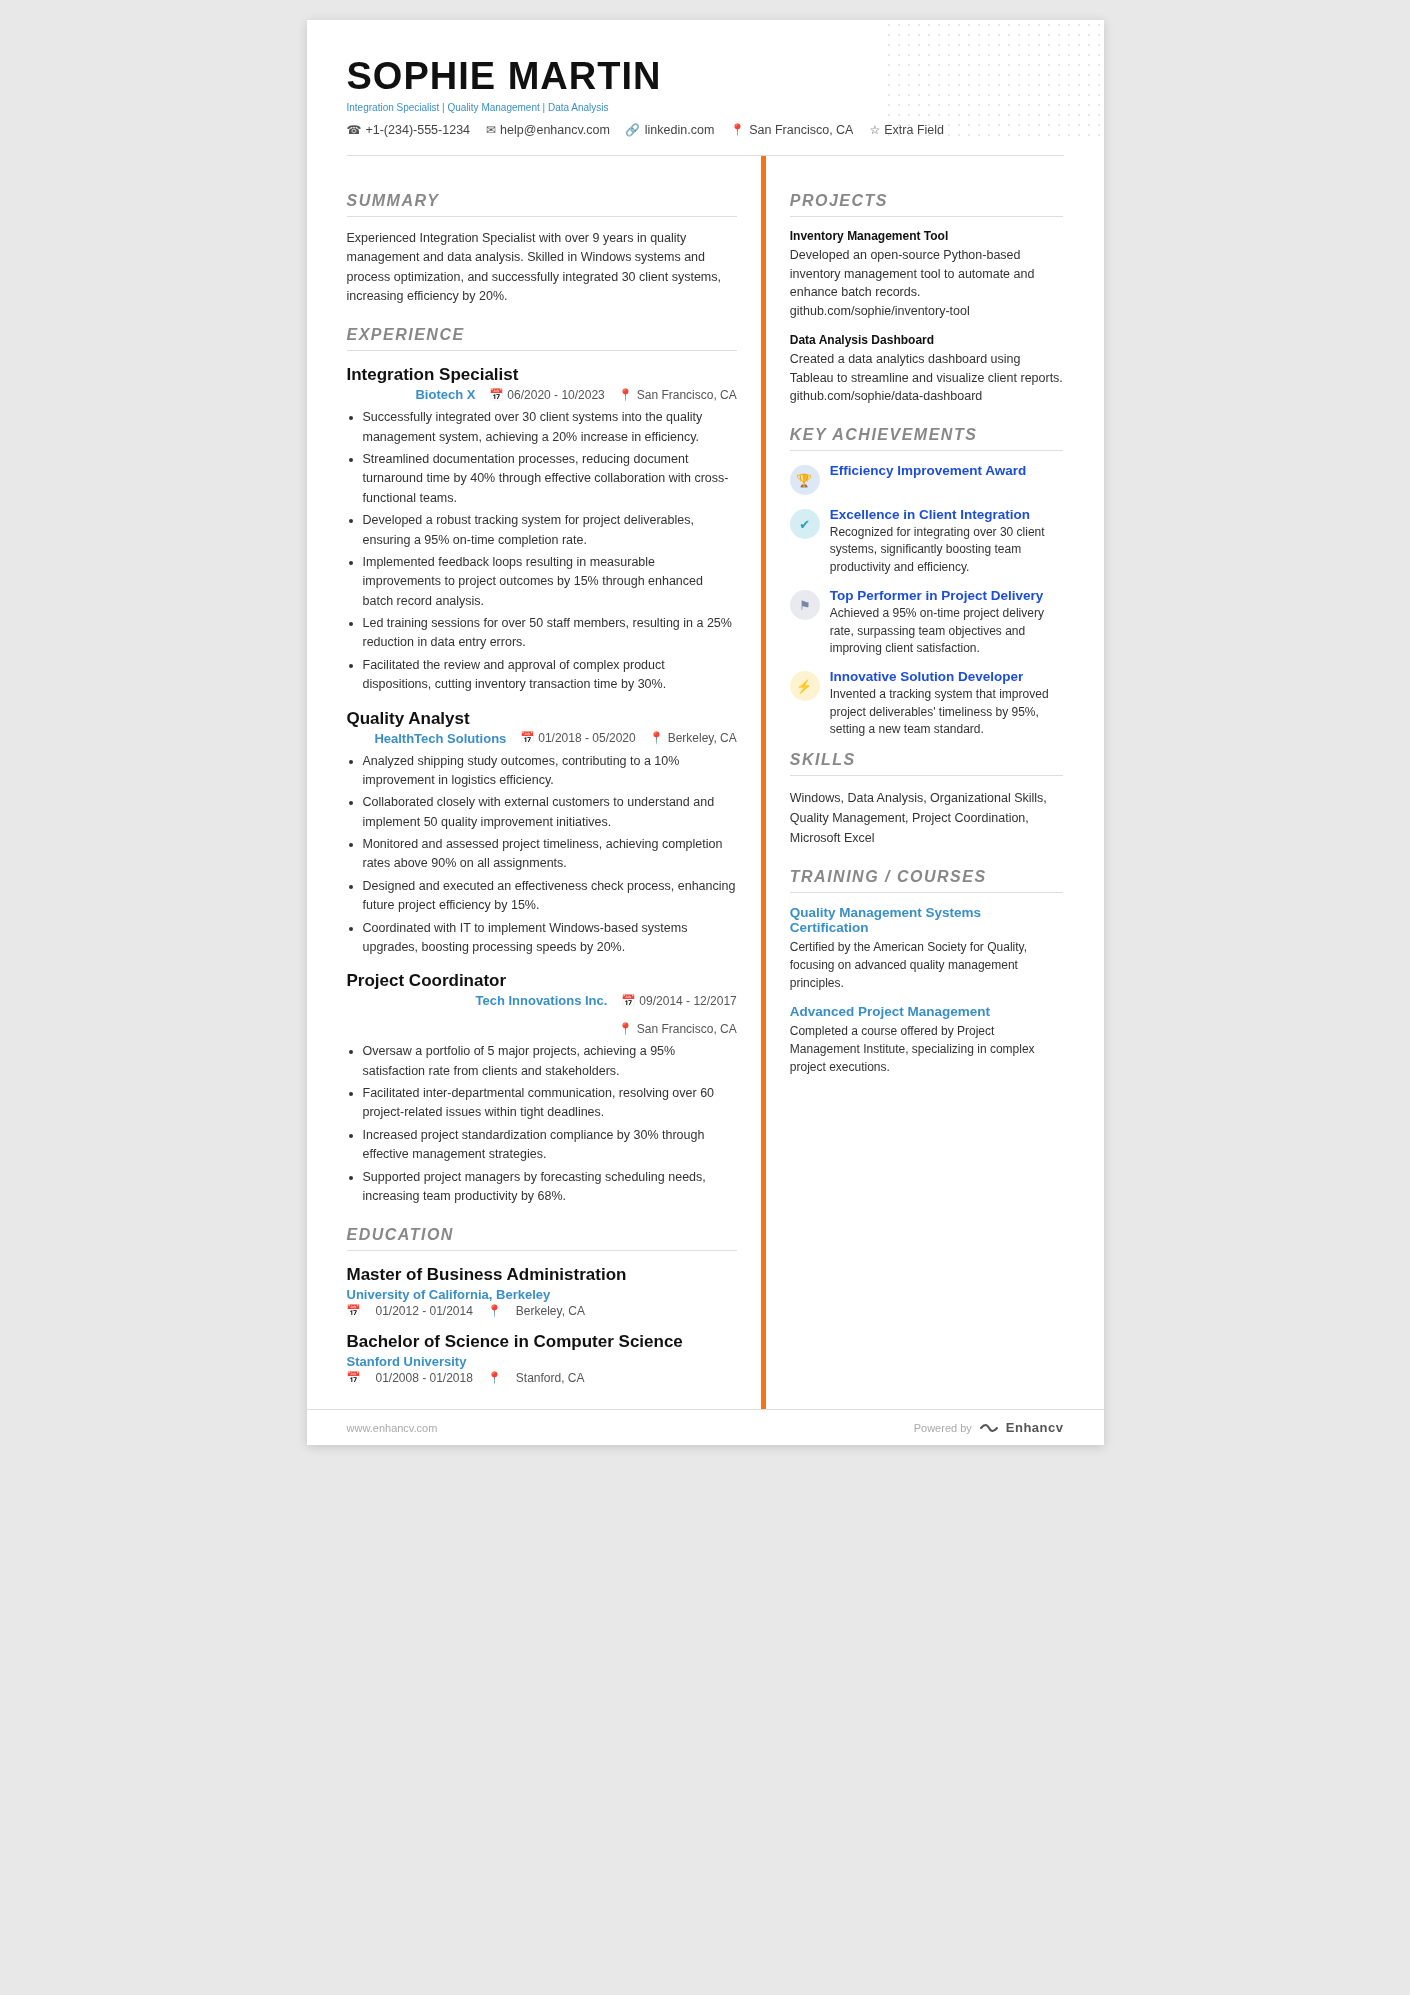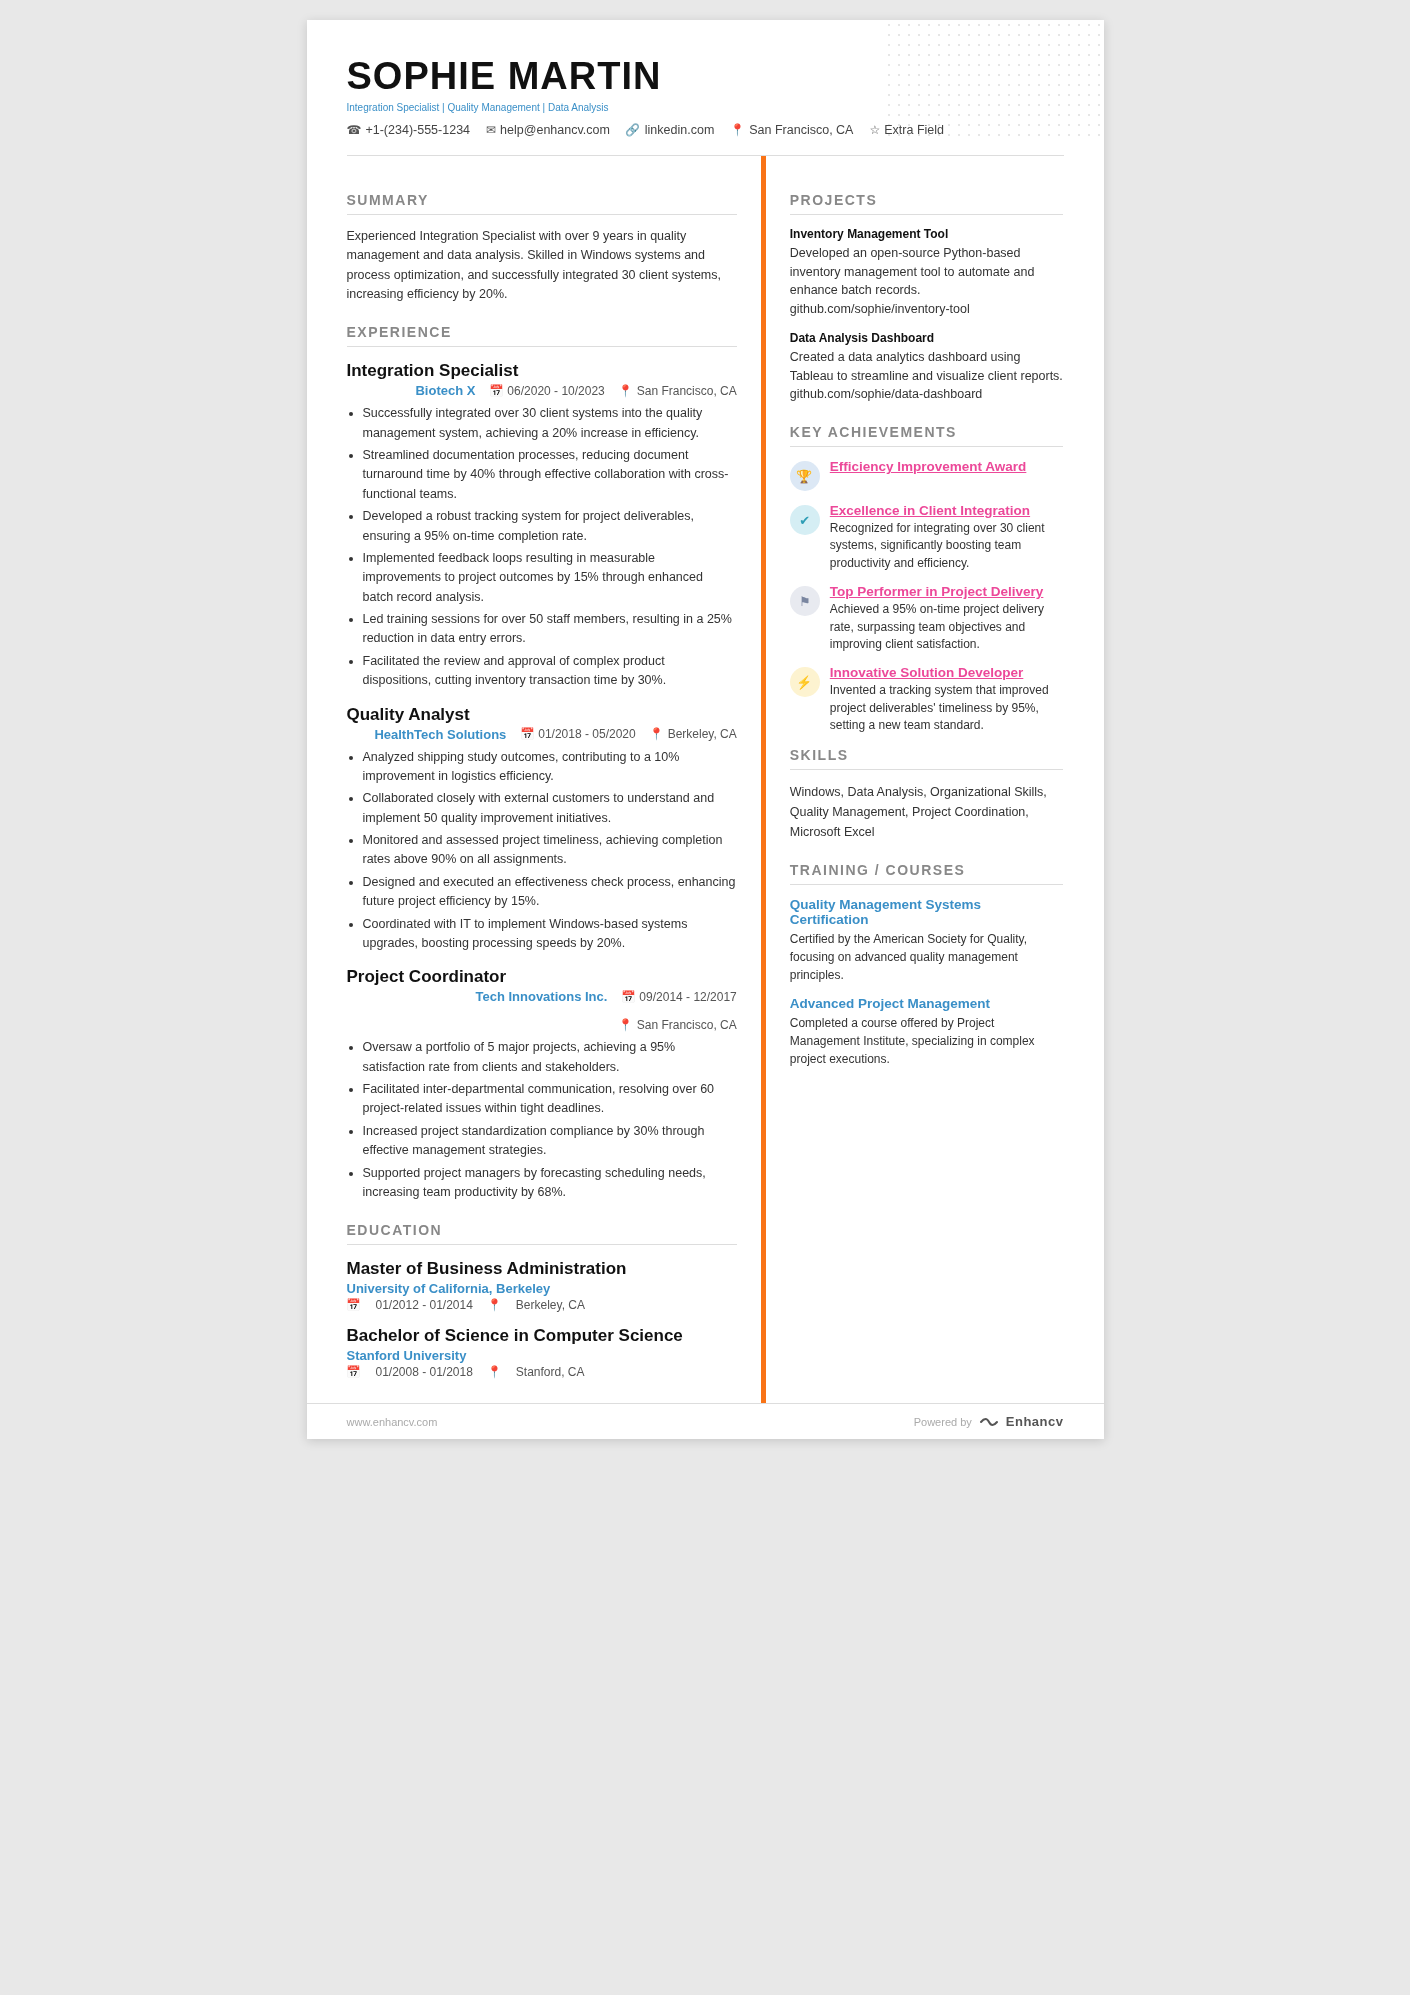--- a/index.html
+++ b/index.html
@@ -73,27 +73,28 @@
     .left-col {
       width: 57%;
       padding: 18px 24px 24px 40px;
     }
     .right-col {
       width: 43%;
       padding: 18px 40px 24px 24px;
       border-left: 5px solid #f97316;
     }
     .section-label {
-      font-size: 14px;
+      font-size: 16px;
       font-weight: 700;
       letter-spacing: 1.5px;
       color: #888;
       text-transform: uppercase;
       margin-bottom: 6px;
       margin-top: 18px;
+      font-style: italic;
     }
     .section-divider {
       height: 1px;
       background: #ddd;
       margin-bottom: 12px;
     }
     .summary-text {
       font-size: 12.5px;
       color: #333;
       line-height: 1.55;
@@ -196,23 +197,22 @@
       flex-shrink: 0;
       margin-top: 2px;
     }
     .achievement-icon.blue { background: #dce8f5; color: #3a8fc7; }
     .achievement-icon.teal { background: #d5eef4; color: #2e9db5; }
     .achievement-icon.grey { background: #e8eaf0; color: #7a86a0; }
     .achievement-icon.yellow { background: #fdf3d0; color: #e0b020; }
     .achievement-title {
       font-size: 13.5px;
       font-weight: 700;
-      color: #ec4899;
+      color: #1d4ed8;
       margin-bottom: 2px;
-      text-decoration: underline;
     }
     .achievement-desc {
       font-size: 12px;
       color: #333;
       line-height: 1.45;
     }
     
     .skills-text {
       font-size: 12.5px;
       color: #333;

